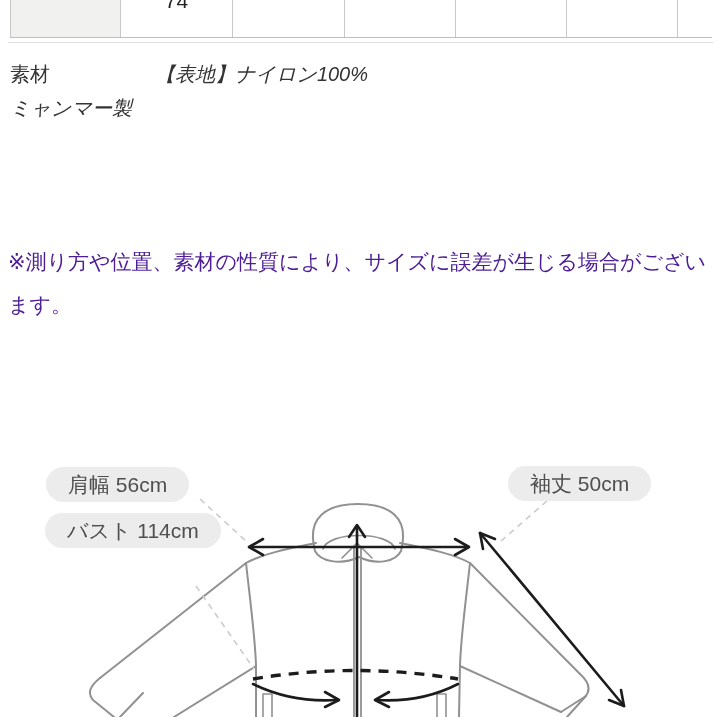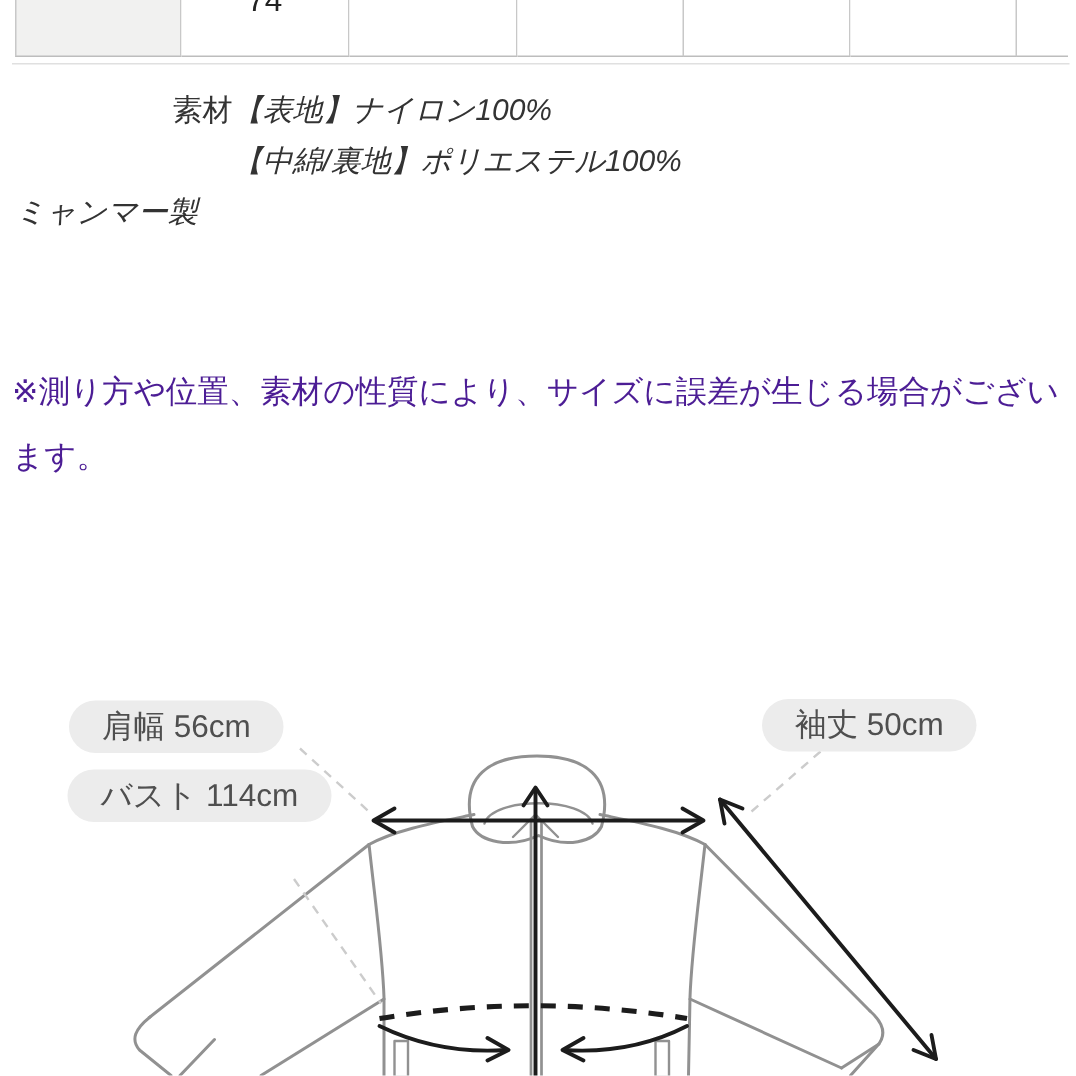--- a/index.html
+++ b/index.html
@@ -22,21 +22,21 @@
     position:absolute;left:0;right:0;top:-14px;text-align:center;
     font-size:21px;line-height:30px;color:#222;
   }
   .table-outer-line{
     position:absolute;left:8px;top:42px;width:705px;height:0;
     border-top:1px solid #e0e0e0;
   }
   
   .specs{position:absolute;left:10px;top:57px;font-size:20px;line-height:34px;color:#333;}
   .spec-row{display:flex;}
-  .spec-label{width:145px;flex:0 0 145px;text-align:right;}
+  .spec-label{width:145px;flex:0 0 145px;}
   .spec-values{flex:1;font-style:italic;}
   
   .note{
     position:absolute;left:8px;top:240px;width:701px;
     font-size:21px;line-height:43px;color:#4c1d95;
   }
   
   .diagram-svg{position:absolute;left:0;top:430px;}
   .pill{
     position:absolute;height:35px;line-height:35px;
@@ -61,21 +61,20 @@
   <div class="size-cell" style="width:111px"></div>
   <div class="size-cell" style="width:34px;border-right:none"></div>
 </div>
 <div class="table-outer-line"></div>
 
 <div class="specs">
   <div class="spec-row">
     <div class="spec-label">素材</div>
     <div class="spec-values">
       <div>【表地】ナイロン100%</div>
-      <div>【中綿/裏地】ポリエステル100%</div>
     </div>
   </div>
   <div class="spec-row">
     <div class="spec-values">
       <div>ミャンマー製</div>
     </div>
   </div>
 </div>
 
 <div class="note">※測り方や位置、素材の性質により、サイズに誤差が生じる場合がございます。</div>

